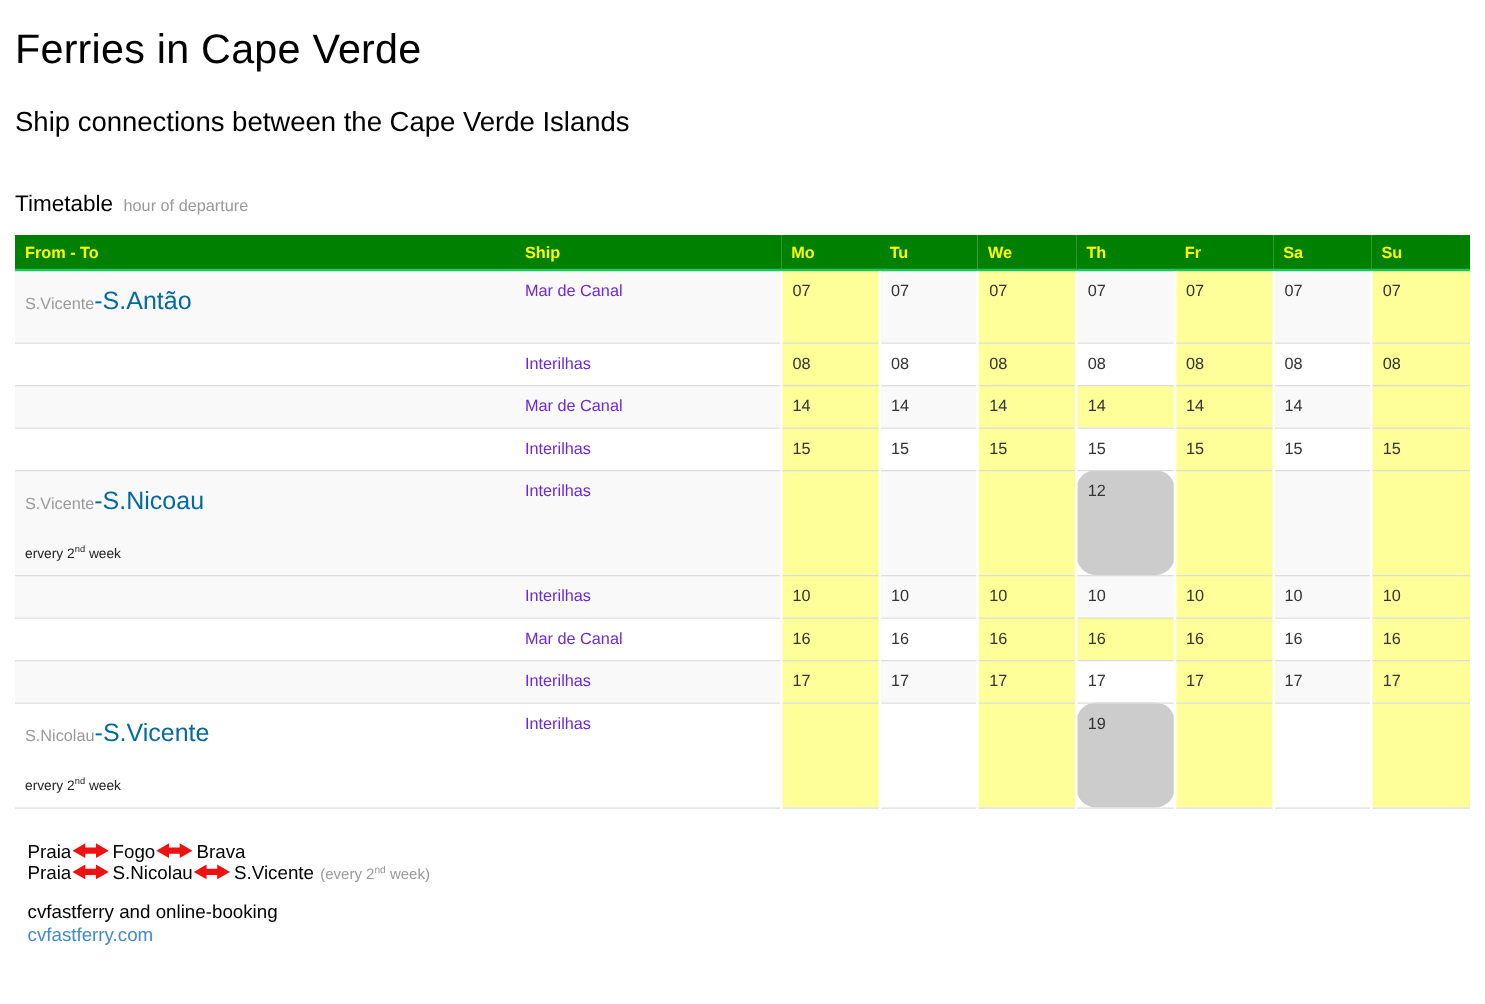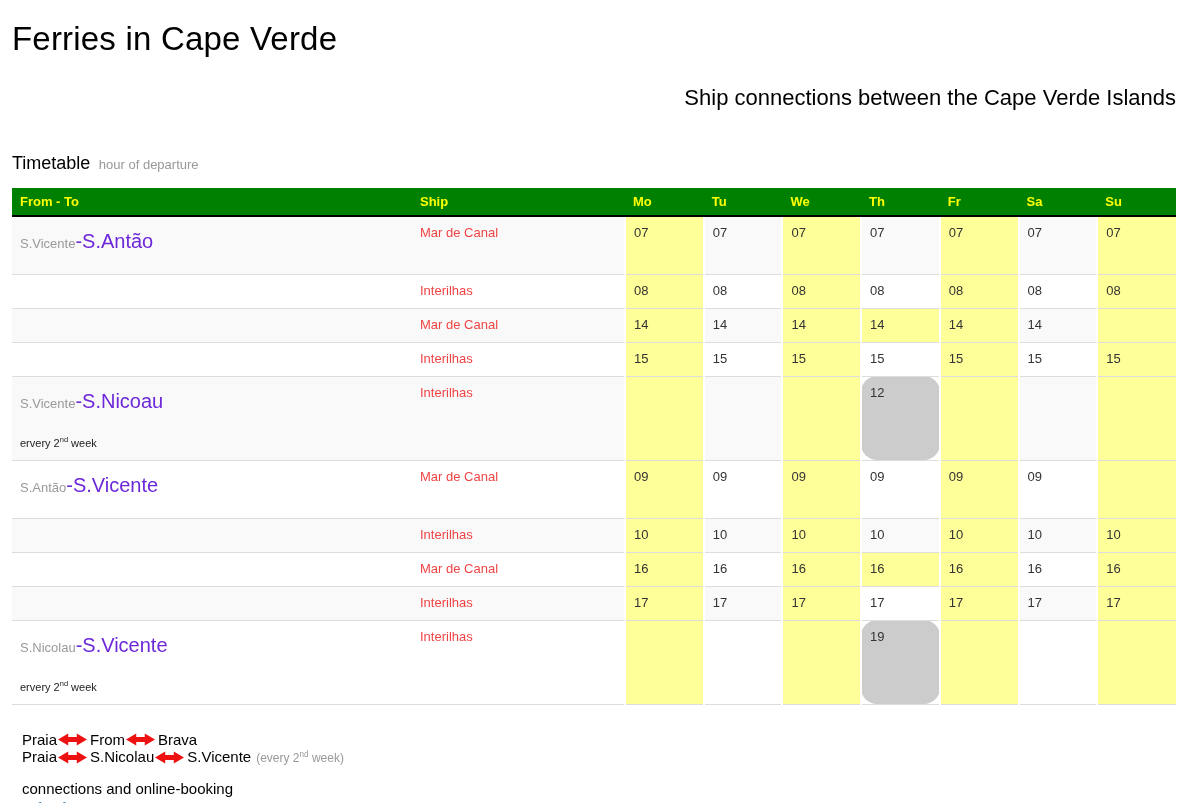--- a/index.html
+++ b/index.html
@@ -18,61 +18,61 @@
     font-family:"Liberation Sans","DejaVu Sans",sans-serif;
     color:#000;
     width:1188px;
   }
   .page{padding:0 12px;}
   h1{
     font-size:33px;font-weight:400;text-align:left;
     margin-top:20px;letter-spacing:.2px;
   }
   h2{
-    font-size:22px;font-weight:400;text-align:right;
+    font-size:22px;font-weight:400;text-align:left;
     margin-top:27px;
   }
   .section-head{margin-top:42px;margin-bottom:14px;}
   .sec-title{font-size:18px;color:#000;}
   .sec-sub{font-size:13px;color:#999;margin-left:4px;}
 
   table{
     width:100%;
     border-collapse:collapse;
     table-layout:fixed;
   }
   col.c-from{width:400px;}
   col.c-ship{width:213px;}
   th,td{box-sizing:border-box;text-align:left;vertical-align:top;}
   thead th{
     background:var(--header-green);
     color:var(--header-text-yellow);
     font-size:13px;font-weight:700;
     padding:6px 8px;height:26px;
-    border-bottom:2px solid #000000;
+    border-bottom:2px solid #22c55e;
   }
   tbody td{
     font-size:13px;color:#333;
     padding:8px;
     border-bottom:1px solid var(--border);
     height:34px;
     background:#fff;
   }
   tr.stripe td{background:var(--stripe);}
   td.day-cell{border-left:2px solid #fff;}
   td.bg-yellow{background:var(--cell-yellow) !important;}
   td.bg-gray{background:var(--cell-gray) !important;border-radius:16px;}
   td.bg-white{background:#ffffff !important;}
   tr.r-route td{height:58px;}
   tr.r-note td{height:84px;}
   td.from-cell{padding-top:13px;color:#000;}
   .from-prefix{font-size:13px;color:#999;}
-  .from-main{font-size:20px;color:#6d28d9;text-align:center;}
+  .from-main{font-size:20px;color:#0369a1;text-align:center;}
   .route-note{font-size:11px;color:#222;margin-top:24px;}
-  td.ship-cell{color:#ef4444;margin-top:37px;}
+  td.ship-cell{color:#6d28d9;margin-top:37px;}
   sup{font-size:.68em;vertical-align:super;line-height:0;}
 
   .footer{margin-top:26px;margin-left:10px;}
   .route-line{font-size:15px;color:#000;line-height:17px;}
   .route-line .arrow{vertical-align:middle;margin:0 3px 2px 1px;}
   .route-suffix{font-size:12px;color:#999;margin-left:5px;}
   .info{font-size:15px;margin-top:13px;}
   .link{font-size:15px;color:var(--link-blue);text-decoration:none;display:inline-block;margin-top:2px;}
 </style>
 </head>
@@ -161,31 +161,20 @@
           <td class="from-cell"><span class="from-prefix">S.Vicente</span><span class="from-main">-S.Nicoau</span><div class="route-note">ervery 2<sup>nd</sup> week</div></td>
           <td class="ship-cell">Interilhas</td>
           <td class="day-cell bg-yellow"></td>
           <td class="day-cell"></td>
           <td class="day-cell bg-yellow"></td>
           <td class="day-cell bg-gray">12</td>
           <td class="day-cell bg-yellow"></td>
           <td class="day-cell"></td>
           <td class="day-cell bg-yellow"></td>
         </tr>
-        <tr class=" r-route">
-          <td class="from-cell"><span class="from-prefix">S.Antão</span><span class="from-main">-S.Vicente</span></td>
-          <td class="ship-cell">Mar de Canal</td>
-          <td class="day-cell bg-yellow">09</td>
-          <td class="day-cell">09</td>
-          <td class="day-cell bg-yellow">09</td>
-          <td class="day-cell">09</td>
-          <td class="day-cell bg-yellow">09</td>
-          <td class="day-cell">09</td>
-          <td class="day-cell bg-yellow"></td>
-        </tr>
         <tr class="stripe">
           <td class="from-cell"></td>
           <td class="ship-cell">Interilhas</td>
           <td class="day-cell bg-yellow">10</td>
           <td class="day-cell">10</td>
           <td class="day-cell bg-yellow">10</td>
           <td class="day-cell">10</td>
           <td class="day-cell bg-yellow">10</td>
           <td class="day-cell">10</td>
           <td class="day-cell bg-yellow">10</td>
@@ -223,26 +212,26 @@
           <td class="day-cell"></td>
           <td class="day-cell bg-yellow"></td>
         </tr>
       </tbody>
   </table>
 
   <div class="footer">
     <div id="route-lines">
         <div class="route-line"><span>Praia</span><svg class="arrow" width="29" height="13" viewBox="0 0 34 14">
             <path d="M0 7 L12 0 L12 4 L22 4 L22 0 L34 7 L22 14 L22 10 L12 10 L12 14 Z" fill="var(--arrow-red)"></path>
-          </svg><span>From</span><svg class="arrow" width="29" height="13" viewBox="0 0 34 14">
+          </svg><span>Fogo</span><svg class="arrow" width="29" height="13" viewBox="0 0 34 14">
             <path d="M0 7 L12 0 L12 4 L22 4 L22 0 L34 7 L22 14 L22 10 L12 10 L12 14 Z" fill="var(--arrow-red)"></path>
           </svg><span>Brava</span></div>
         <div class="route-line"><span>Praia</span><svg class="arrow" width="29" height="13" viewBox="0 0 34 14">
             <path d="M0 7 L12 0 L12 4 L22 4 L22 0 L34 7 L22 14 L22 10 L12 10 L12 14 Z" fill="var(--arrow-red)"></path>
           </svg><span>S.Nicolau</span><svg class="arrow" width="29" height="13" viewBox="0 0 34 14">
             <path d="M0 7 L12 0 L12 4 L22 4 L22 0 L34 7 L22 14 L22 10 L12 10 L12 14 Z" fill="var(--arrow-red)"></path>
           </svg><span>S.Vicente</span><span class="route-suffix">(every 2<sup>nd</sup> week)</span></div>
       </div>
-    <div class="info">connections and online-booking</div>
+    <div class="info">cvfastferry and online-booking</div>
     <a class="link" href="#">cvfastferry.com</a>
     
   </div>
 </div>
 
 </body></html>

